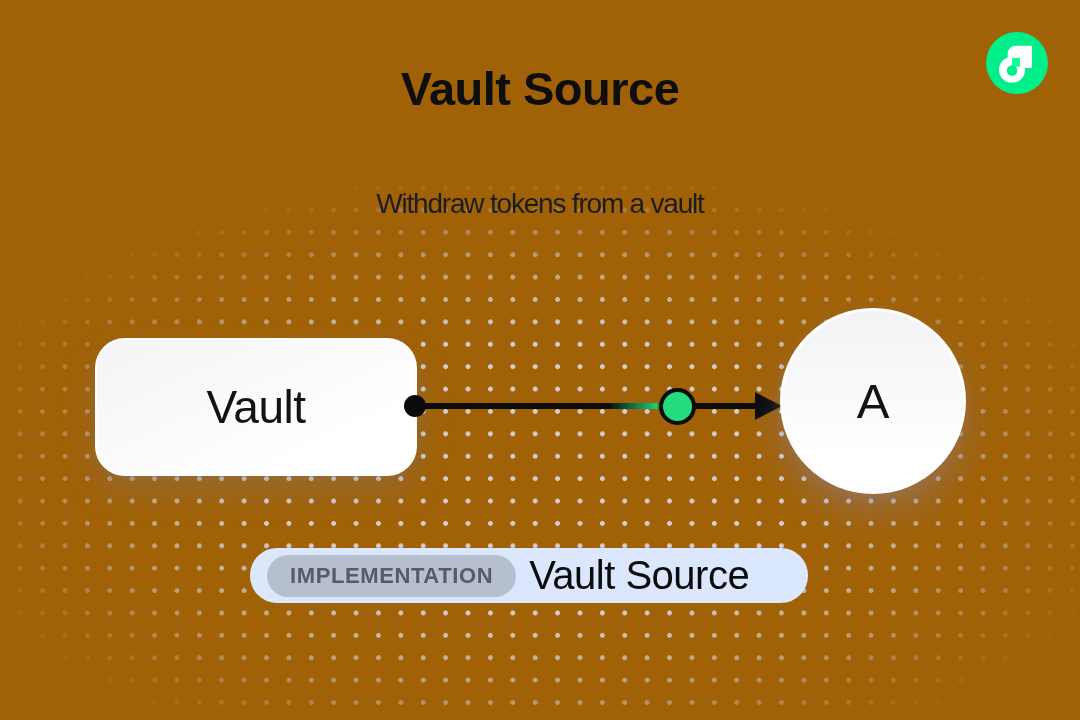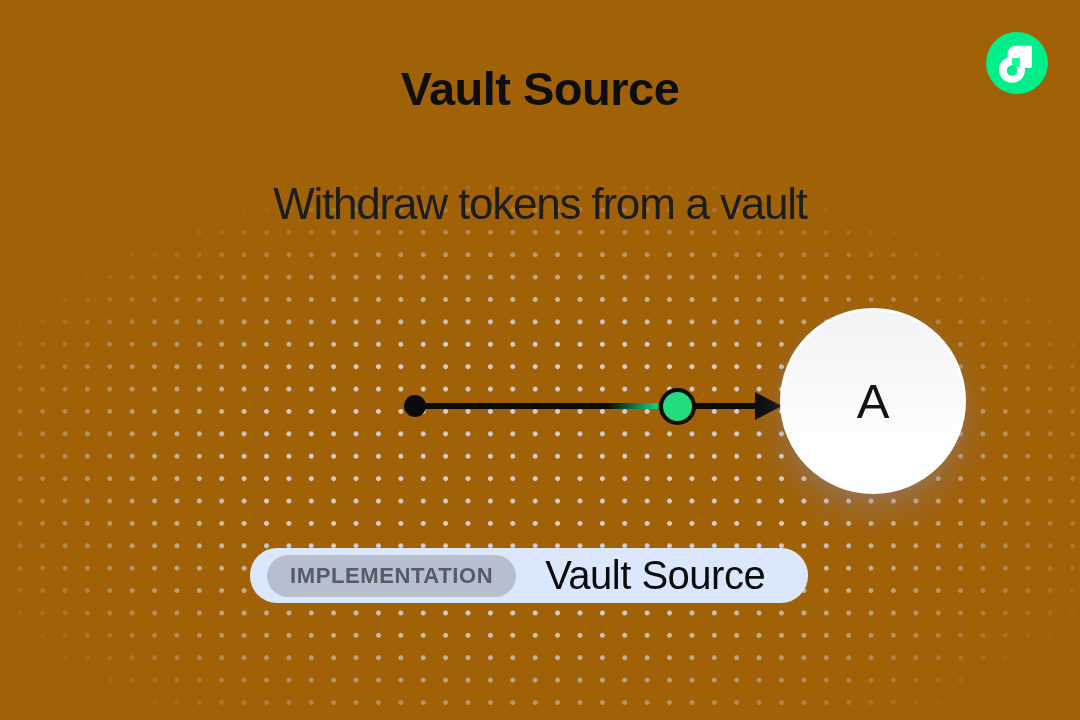--- a/index.html
+++ b/index.html
@@ -27,21 +27,21 @@
   }
   .title{
     position:absolute;left:0;top:64px;width:100%;
     text-align:center;
     font-size:47px;line-height:50px;font-weight:700;
     letter-spacing:-0.5px;color:#0e0e10;
   }
   .subtitle{
     position:absolute;left:0;top:181px;width:100%;
     text-align:center;
-    font-size:44px;line-height:46px;font-weight:400;
+    font-size:28px;line-height:46px;font-weight:400;
     letter-spacing:-1.2px;color:#1c1d1f;
   }
   .node-rect{
     position:absolute;left:95px;top:338px;width:322px;height:138px;
     border-radius:30px;
     background:linear-gradient(155deg,#f4f4f7 0%,#ffffff 75%);
     border:2px solid #ffffff;
     box-sizing:border-box;
     box-shadow:0 16px 32px rgba(122,126,152,.25), 0 4px 10px rgba(122,126,152,.12);
     display:flex;align-items:center;justify-content:center;
@@ -78,21 +78,21 @@
     border-bottom:14px solid transparent;
     border-left:27px solid #0b0b0b;
   }
   .badge{
     position:absolute;left:250px;top:548px;width:558px;height:55px;
     box-sizing:border-box;
     border-radius:27px;
     background:#dbe7fd;
     display:flex;align-items:center;
     padding:0 26px 0 17px;
-    gap:29px;
+    gap:13px;
   }
   .badge-tag{
     height:42px;border-radius:21px;
     background:#b6bfcd;
     display:flex;align-items:center;justify-content:center;
     padding:0 23px;
     font-size:22px;font-weight:600;letter-spacing:0.6px;
     color:#565b64;
     white-space:nowrap;
   }
@@ -116,20 +116,23 @@
       <rect x="55" y="40" width="19" height="18" fill="#FFFFFF"></rect>
       <rect x="42" y="42" width="13" height="14" fill="#16FF99"></rect>
       <circle cx="42" cy="62" r="8.5" fill="#00EF8B"></circle>
     </svg>
   </div>
 
   <div class="title">Vault Source</div>
 
   <div class="subtitle">Withdraw tokens from a vault</div>
 
+  <div class="node-rect">
+    <span>Vault</span>
+  </div>
 
   <div class="edge-line"></div>
   <div class="edge-start-dot"></div>
   <div class="edge-marker"></div>
   <div class="edge-arrowhead"></div>
 
   <div class="node-circle">
     <span>A</span>
   </div>
 

